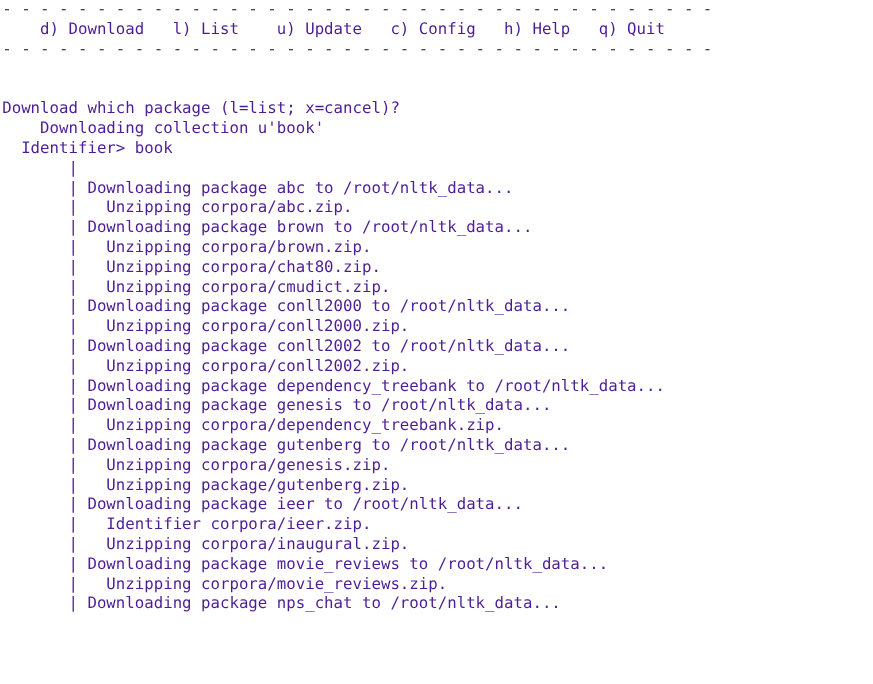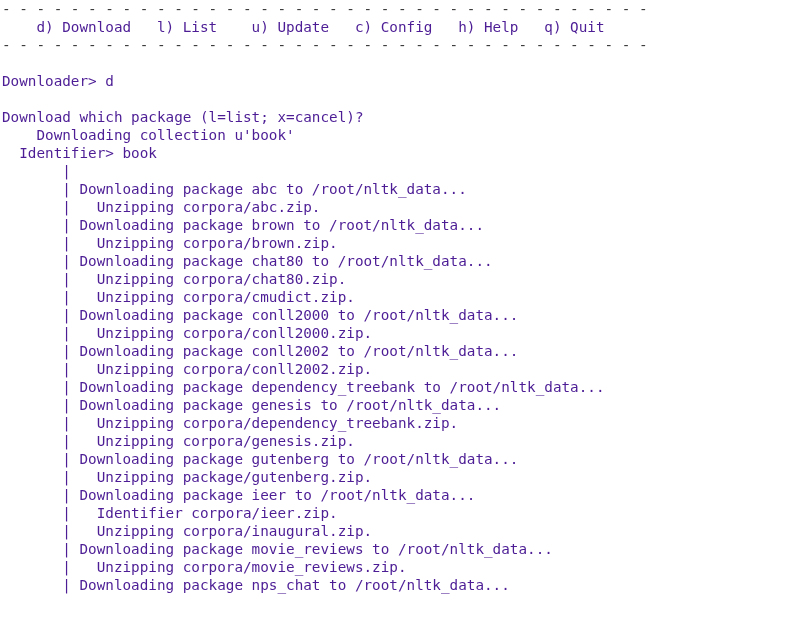--- a/index.html
+++ b/index.html
@@ -67,49 +67,47 @@
   <div class="rule-line">- - - - - - - - - - - - - - - - - - - - - - - - - - - - - - - - - - - - - -</div>
 
   <div id="menu-bar-wrap">
     <div class="term-line">    d) Download   l) List    u) Update   c) Config   h) Help   q) Quit</div>
   </div>
 
   <div class="rule-line">- - - - - - - - - - - - - - - - - - - - - - - - - - - - - - - - - - - - - -</div>
 
   <div class="term-line blank-line"></div>
 
-  <div class="term-line">Downloader&gt; d</div>
 
   <div class="term-line blank-line"></div>
 
   <div class="term-line">Download which package (l=list; x=cancel)?</div>
 
   <div class="term-line">    Downloading collection u'book'</div>
 
   <div class="term-line">  Identifier&gt; book</div>
 
   <div class="term-line">       |</div>
 
   <div id="log-output">
       <div class="term-line">       | Downloading package abc to /root/nltk_data...</div>
       <div class="term-line">       |   Unzipping corpora/abc.zip.</div>
       <div class="term-line">       | Downloading package brown to /root/nltk_data...</div>
       <div class="term-line">       |   Unzipping corpora/brown.zip.</div>
-      <div class="term-line">       | Downloading package chat80 to /root/nltk_data...</div>
       <div class="term-line">       |   Unzipping corpora/chat80.zip.</div>
       <div class="term-line">       |   Unzipping corpora/cmudict.zip.</div>
       <div class="term-line">       | Downloading package conll2000 to /root/nltk_data...</div>
       <div class="term-line">       |   Unzipping corpora/conll2000.zip.</div>
       <div class="term-line">       | Downloading package conll2002 to /root/nltk_data...</div>
       <div class="term-line">       |   Unzipping corpora/conll2002.zip.</div>
       <div class="term-line">       | Downloading package dependency_treebank to /root/nltk_data...</div>
       <div class="term-line">       | Downloading package genesis to /root/nltk_data...</div>
       <div class="term-line">       |   Unzipping corpora/dependency_treebank.zip.</div>
+      <div class="term-line">       | Downloading package gutenberg to /root/nltk_data...</div>
       <div class="term-line">       |   Unzipping corpora/genesis.zip.</div>
-      <div class="term-line">       | Downloading package gutenberg to /root/nltk_data...</div>
       <div class="term-line">       |   Unzipping package/gutenberg.zip.</div>
       <div class="term-line">       | Downloading package ieer to /root/nltk_data...</div>
       <div class="term-line">       |   Identifier corpora/ieer.zip.</div>
       <div class="term-line">       |   Unzipping corpora/inaugural.zip.</div>
       <div class="term-line">       | Downloading package movie_reviews to /root/nltk_data...</div>
       <div class="term-line">       |   Unzipping corpora/movie_reviews.zip.</div>
       <div class="term-line">       | Downloading package nps_chat to /root/nltk_data...</div>
     </div>
 
 </div>

